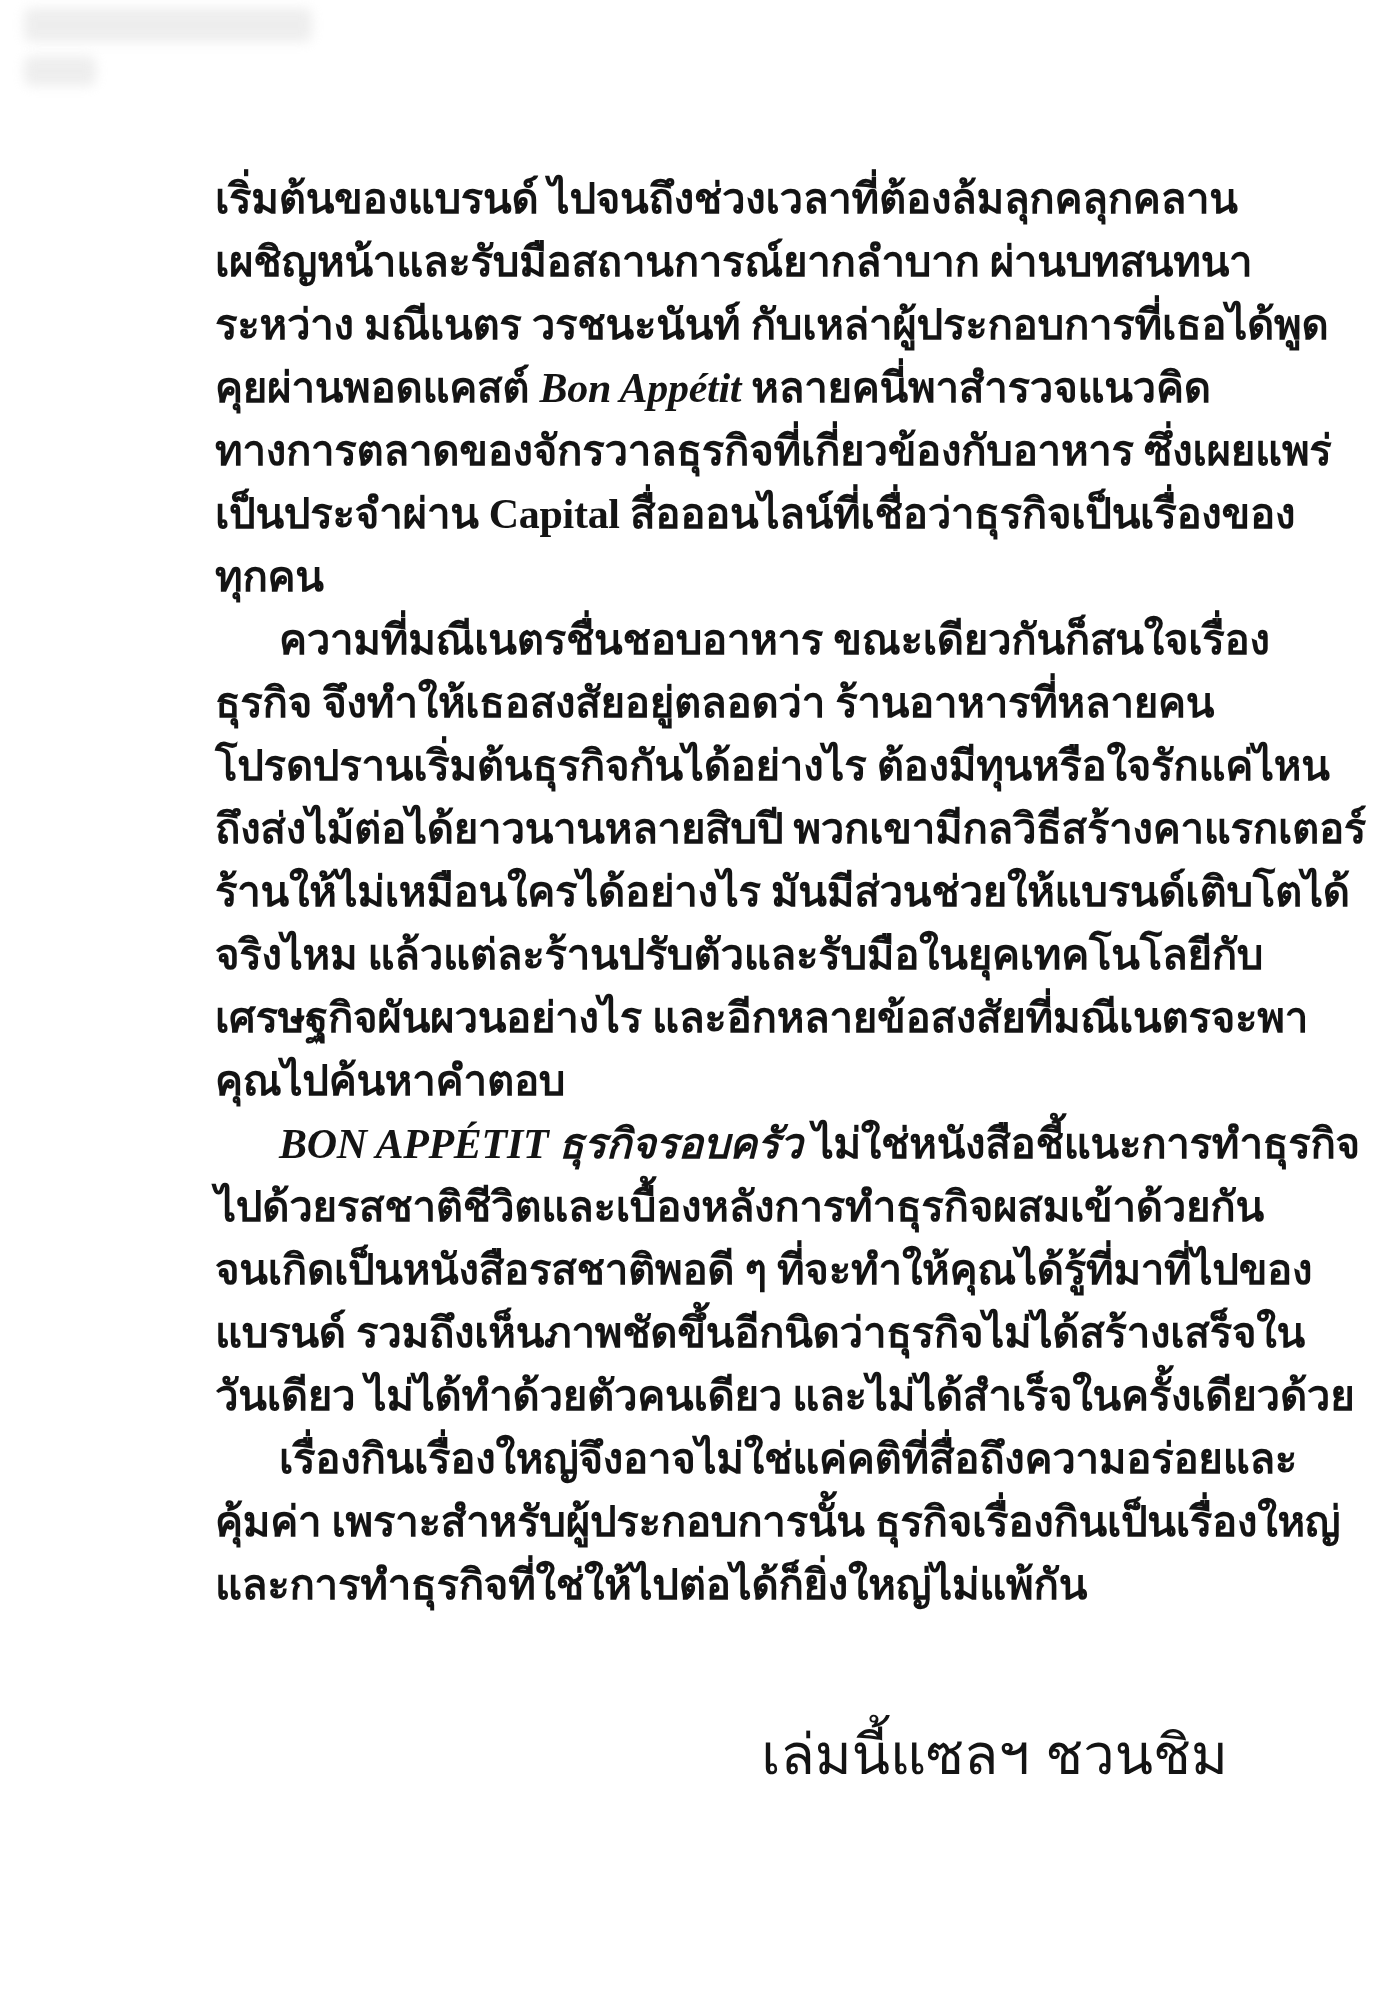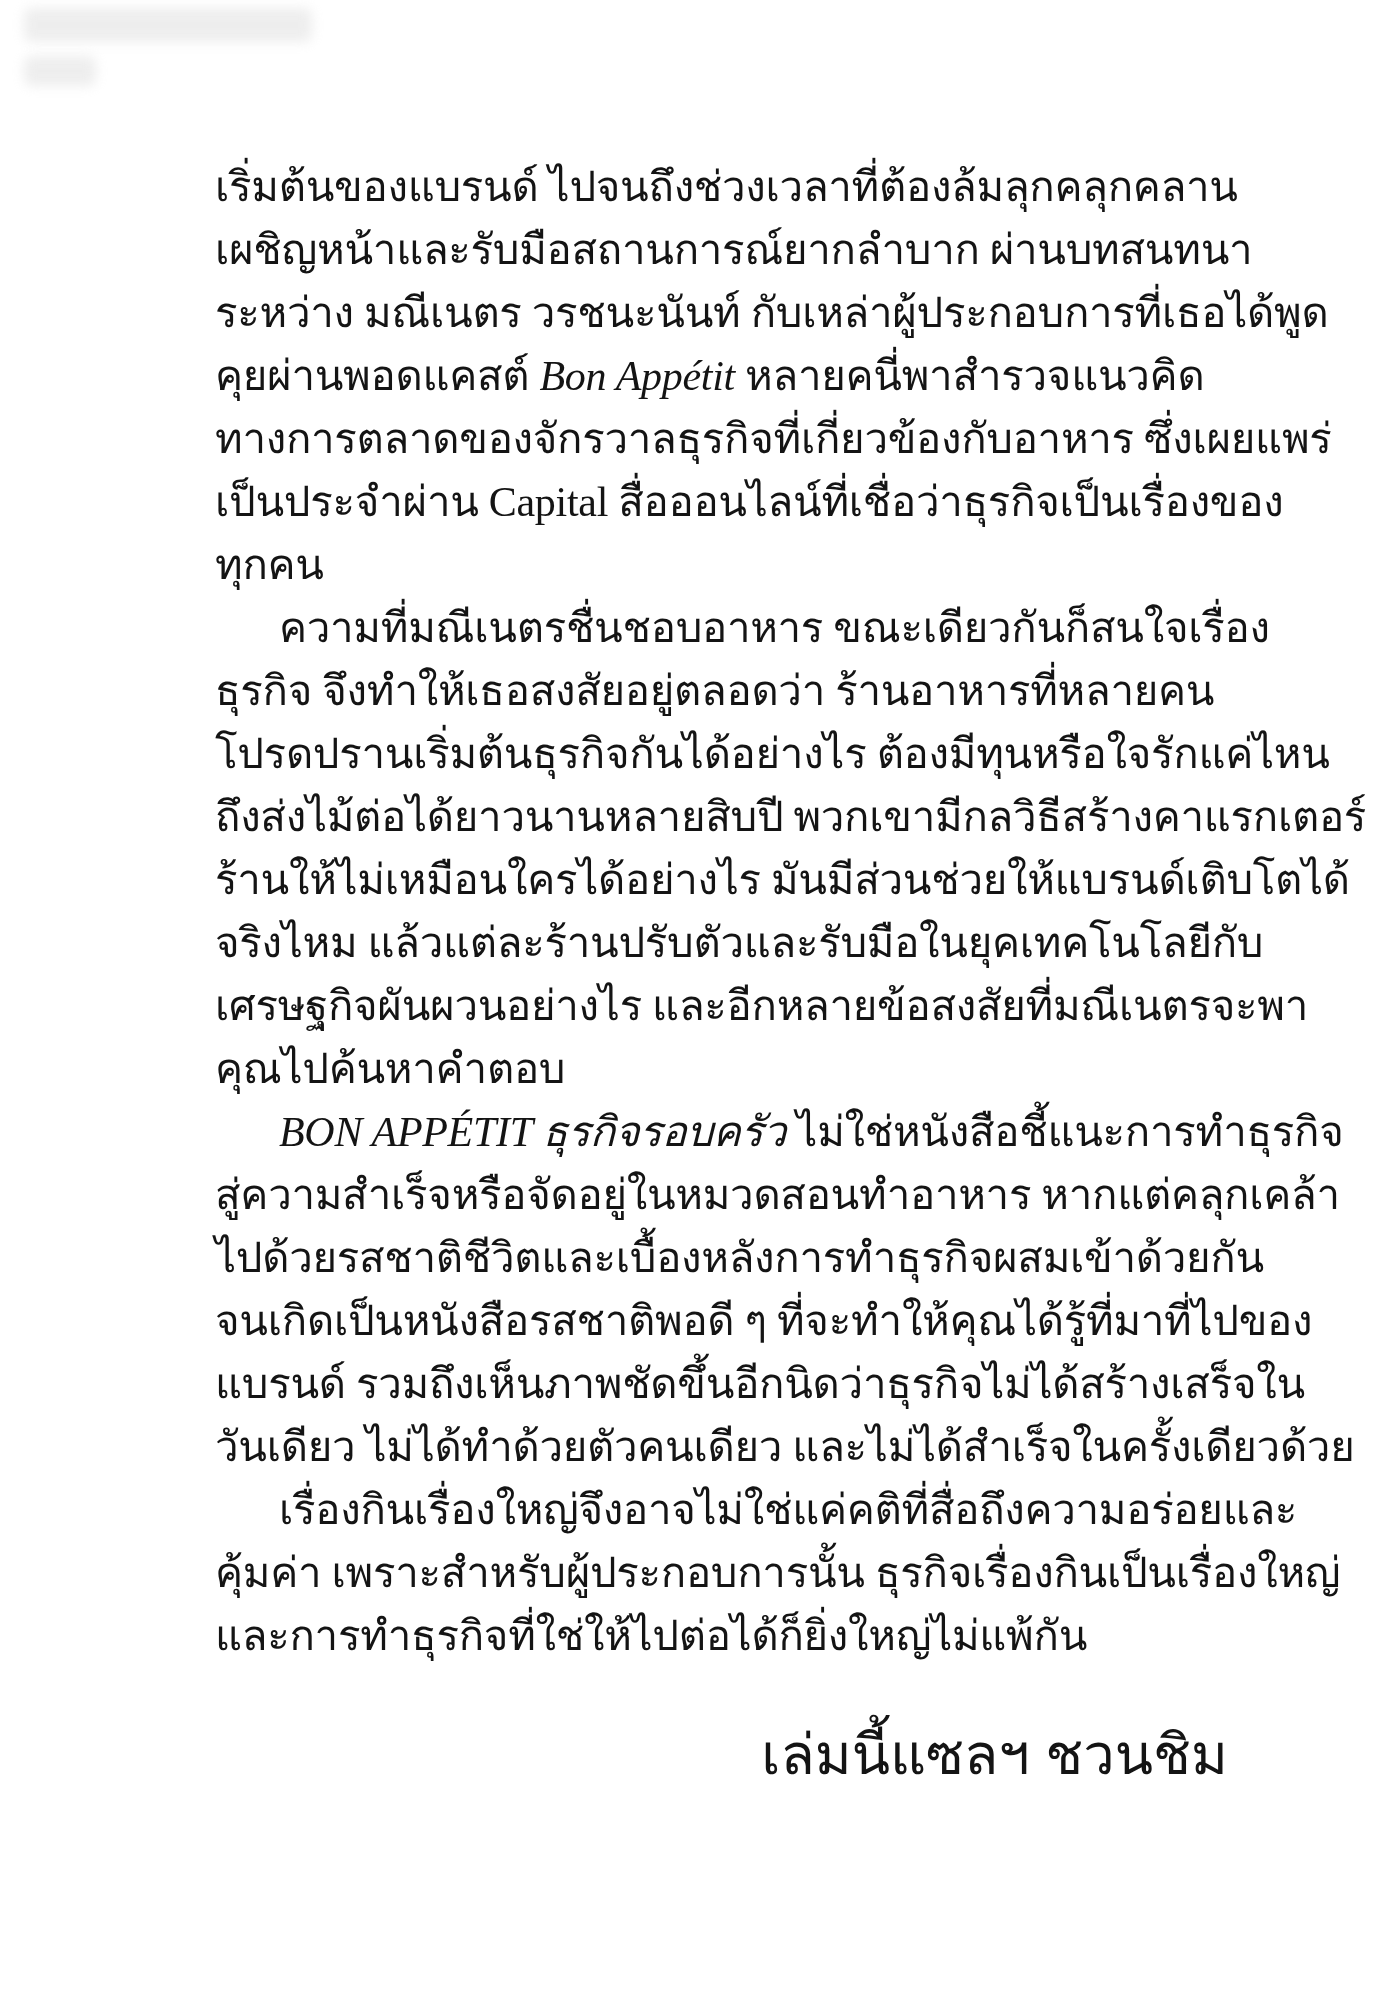--- a/index.html
+++ b/index.html
@@ -24,22 +24,23 @@
     opacity: 0.30;
     filter: blur(6px);
     border-radius: 8px;
   }
   .artifact.a1 { left: 24px; top: 8px;  width: 288px; height: 34px; }
   .artifact.a2 { left: 24px; top: 56px; width: 72px;  height: 30px; }
 
   .text-block {
     position: absolute;
     left: 215px;
-    top: 156px;
+    top: 168px;
     width: 978px;
+    font-weight: bold;
   }
   .line {
     font-size: 42px;
     line-height: 63px;
     height: 63px;
     white-space: nowrap;
     letter-spacing: -0.3px;
   }
   .line.indent { padding-left: 64px; }
   .italic { font-style: italic; }
@@ -73,21 +74,20 @@
       <div class="line"><span>ทุกคน</span></div>
       <div class="line indent"><span>ความที่มณีเนตรชื่นชอบอาหาร  ขณะเดียวกันก็สนใจเรื่อง</span></div>
       <div class="line"><span>ธุรกิจ  จึงทำให้เธอสงสัยอยู่ตลอดว่า  ร้านอาหารที่หลายคน</span></div>
       <div class="line"><span>โปรดปรานเริ่มต้นธุรกิจกันได้อย่างไร  ต้องมีทุนหรือใจรักแค่ไหน</span></div>
       <div class="line"><span>ถึงส่งไม้ต่อได้ยาวนานหลายสิบปี พวกเขามีกลวิธีสร้างคาแรกเตอร์</span></div>
       <div class="line"><span>ร้านให้ไม่เหมือนใครได้อย่างไร มันมีส่วนช่วยให้แบรนด์เติบโตได้</span></div>
       <div class="line"><span>จริงไหม  แล้วแต่ละร้านปรับตัวและรับมือในยุคเทคโนโลยีกับ</span></div>
       <div class="line"><span>เศรษฐกิจผันผวนอย่างไร และอีกหลายข้อสงสัยที่มณีเนตรจะพา</span></div>
       <div class="line"><span>คุณไปค้นหาคำตอบ</span></div>
       <div class="line indent"><span class="italic">BON APPÉTIT ธุรกิจรอบครัว</span><span> ไม่ใช่หนังสือชี้แนะการทำธุรกิจ</span></div>
-      <div class="line"><span>สู่ความสำเร็จหรือจัดอยู่ในหมวดสอนทำอาหาร หากแต่คลุกเคล้า</span></div>
       <div class="line"><span>ไปด้วยรสชาติชีวิตและเบื้องหลังการทำธุรกิจผสมเข้าด้วยกัน</span></div>
       <div class="line"><span>จนเกิดเป็นหนังสือรสชาติพอดี ๆ  ที่จะทำให้คุณได้รู้ที่มาที่ไปของ</span></div>
       <div class="line"><span>แบรนด์  รวมถึงเห็นภาพชัดขึ้นอีกนิดว่าธุรกิจไม่ได้สร้างเสร็จใน</span></div>
       <div class="line"><span>วันเดียว ไม่ได้ทำด้วยตัวคนเดียว และไม่ได้สำเร็จในครั้งเดียวด้วย</span></div>
       <div class="line indent"><span>เรื่องกินเรื่องใหญ่จึงอาจไม่ใช่แค่คติที่สื่อถึงความอร่อยและ</span></div>
       <div class="line"><span>คุ้มค่า เพราะสำหรับผู้ประกอบการนั้น ธุรกิจเรื่องกินเป็นเรื่องใหญ่</span></div>
       <div class="line"><span>และการทำธุรกิจที่ใช่ให้ไปต่อได้ก็ยิ่งใหญ่ไม่แพ้กัน</span></div>
     </main>
 
   <div class="closing">

